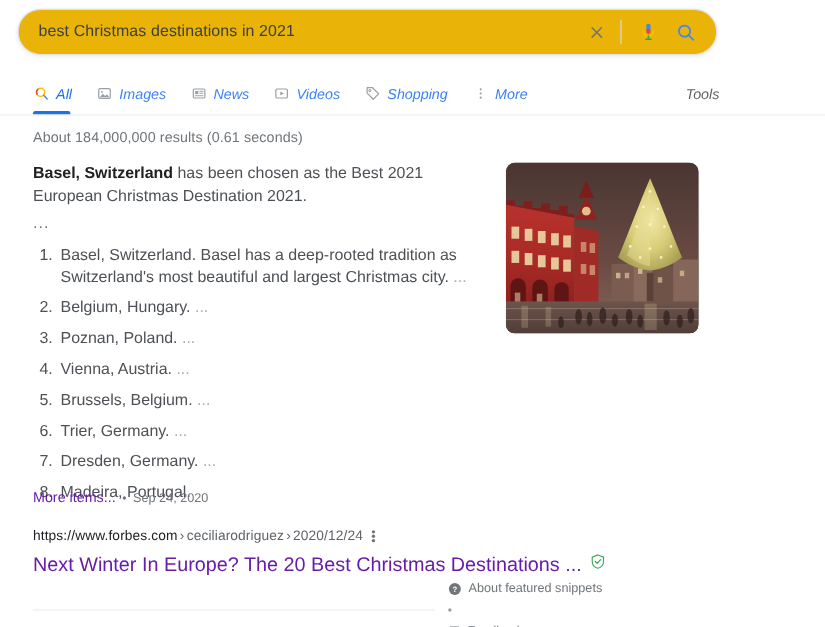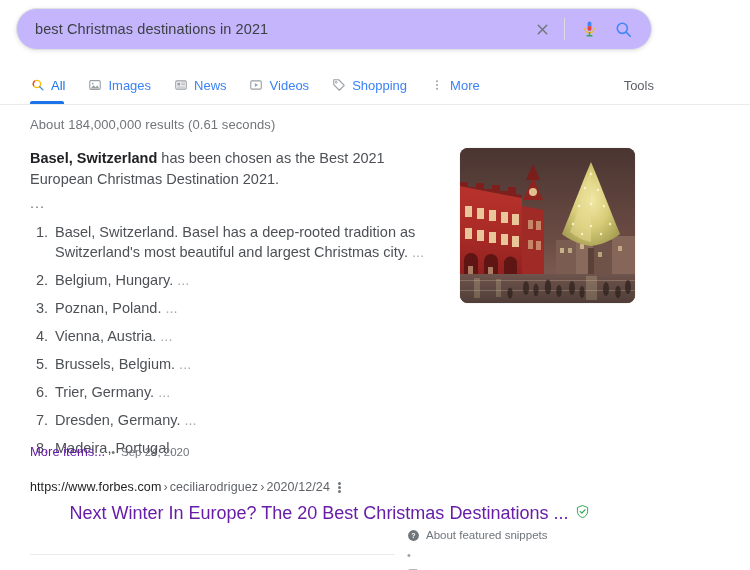--- a/index.html
+++ b/index.html
@@ -15,21 +15,21 @@
   
   .searchbar-wrap {
     position: absolute; left: 16px; top: 8px;
     width: 636px; height: 42px;
   }
   .searchbar {
     display: flex; align-items: center;
     width: 100%; height: 42px;
     border: 1px solid #dfe1e5;
     border-radius: 22px;
-    background: #c4b5fd;
+    background: #eab308;
     box-shadow: 0 1px 4px rgba(32,33,36,.12);
     padding: 0 14px 0 18px;
   }
   .search-input {
     flex: 1 1 auto;
     border: none; outline: none;
     font-family: "Liberation Sans", sans-serif;
     font-size: 14.5px;
     color: #3c4043;
     background: transparent;
@@ -47,21 +47,21 @@
     flex: 0 0 auto;
     width: 1px; height: 22px;
     background: #dadce0;
     margin: 0 10px 0 8px;
   }
   .sb-gap { width: 6px; flex: 0 0 auto; }
 
   
   .navbar {
     position: absolute; left: 0; top: 66px;
-    width: 750px; height: 38px;
+    width: 750px; height: 38px; font-style: italic;
   }
   .nav-inner {
     position: relative;
     display: flex; align-items: center;
     height: 38px;
     padding-left: 30px;
   }
   .nav-underline {
     position: absolute; left: 30px; bottom: 0;
     width: 34px; height: 3px;
@@ -164,21 +164,20 @@
   .res-url .crumb-sep { color: #5f6368; padding: 0 2px; }
   .res-url .crumb { color: #5f6368; }
   .kebab {
     display: flex; flex-direction: column; justify-content: space-between;
     width: 3px; height: 13px; cursor: pointer; padding: 1px 0;
   }
   .kebab i { display:block; width:3px; height:3px; border-radius:50%; background:#70757a; }
   .res-title-row {
     display: flex; align-items: center; gap: 7px;
     margin-top: 5px;
-    justify-content: center;
   }
   .res-title {
     font-size: 18px; color: #681da8; line-height: 24px;
     cursor: pointer; white-space: nowrap;
   }
 
   
   .snip-footer {
     position: absolute; left: 30px; top: 544px;
     width: 610px; height: 20px;

